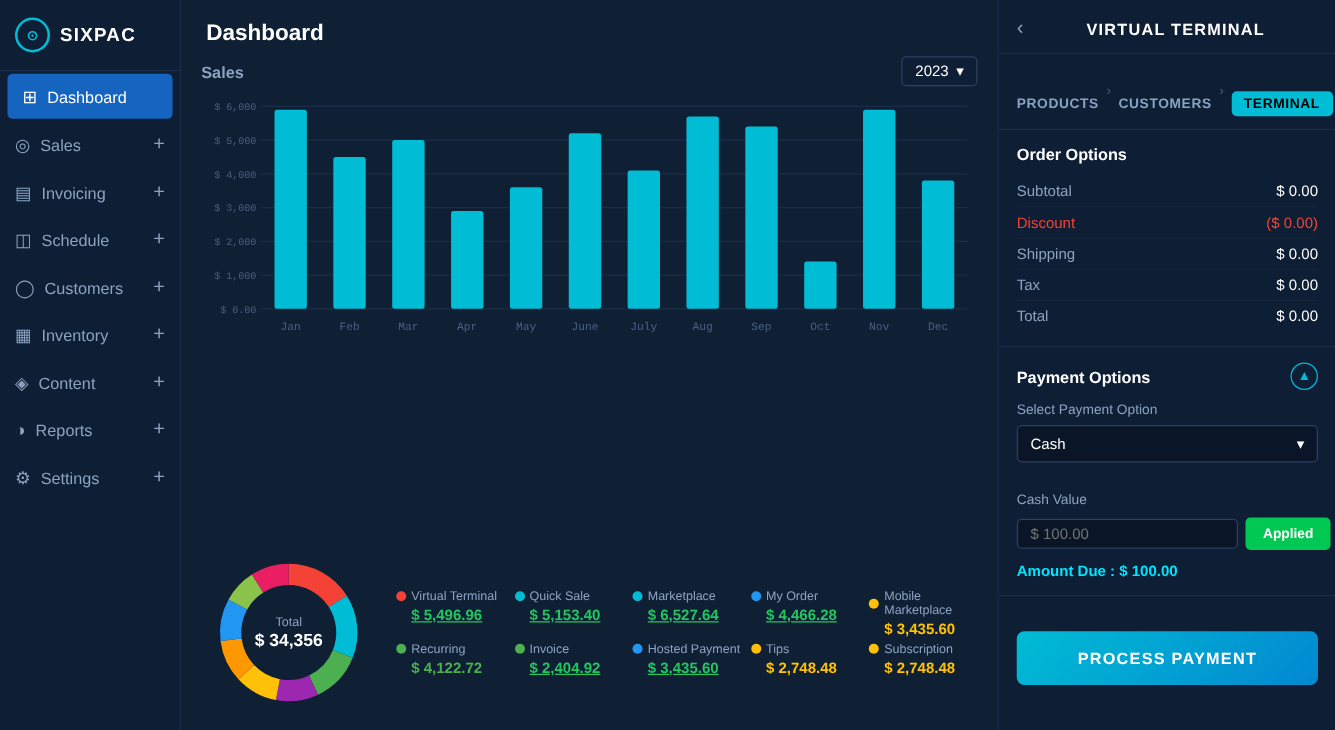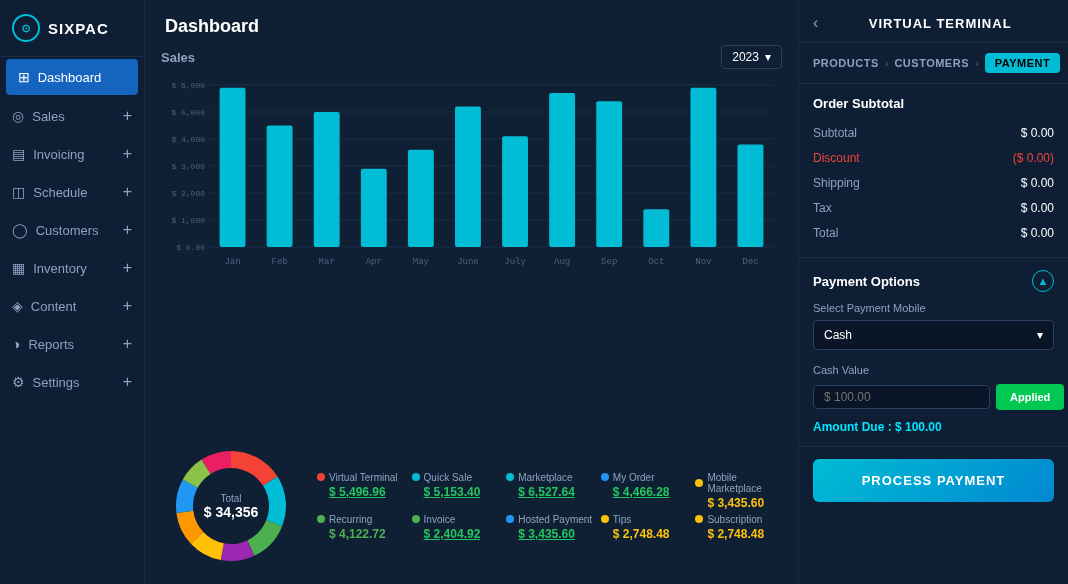--- a/index.html
+++ b/index.html
@@ -196,20 +196,21 @@
       gap: 6px;
       padding: 10px 14px;
       border-bottom: 1px solid #1a2d48;
     }
     .breadcrumb-item {
       color: #8ba3c0;
       font-size: 11px;
       font-weight: 600;
       letter-spacing: 0.5px;
       cursor: pointer;
+      margin-top: 20px;
     }
     .breadcrumb-sep { color: #4a6080; font-size: 11px; }
     .breadcrumb-item.active {
       background: #00bcd4;
       color: #000;
       padding: 4px 10px;
       border-radius: 4px;
       font-weight: 700;
     }
 
@@ -266,21 +267,21 @@
       background: #0a1628;
       border: 1px solid #2a4060;
       color: #fff;
       padding: 7px 10px;
       border-radius: 4px;
       font-size: 12px;
       display: flex;
       justify-content: space-between;
       align-items: center;
       cursor: pointer;
-      margin-bottom: 14px;
+      margin-bottom: 24px;
     }
 
     .cash-value-label { color: #8ba3c0; font-size: 11px; margin-bottom: 6px; }
     .cash-value-row {
       display: flex;
       gap: 6px;
       align-items: center;
       margin-bottom: 8px;
     }
     .cash-input {
@@ -309,21 +310,21 @@
       padding: 7px 10px;
       border-radius: 4px;
       font-size: 14px;
       font-weight: 600;
       cursor: pointer;
     }
 
     .amount-due { color: #00e5ff; font-size: 12px; font-weight: 600; }
 
     .process-payment-btn {
-      margin: 12px 14px 14px;
+      margin: 28px 14px 14px;
       background: linear-gradient(135deg, #00bcd4, #0288d1);
       color: #ffffff;
       border: none;
       padding: 14px;
       border-radius: 6px;
       font-size: 13px;
       font-weight: 700;
       letter-spacing: 1px;
       cursor: pointer;
       text-align: center;
@@ -559,25 +560,25 @@
   <div class="vt-header">
     <span class="vt-back">‹</span>
     <span class="vt-title">VIRTUAL TERMINAL</span>
   </div>
 
   <div class="vt-breadcrumb" id="breadcrumb-container">
   <span class="breadcrumb-item">PRODUCTS</span>
       <span class="breadcrumb-sep">›</span>
       <span class="breadcrumb-item">CUSTOMERS</span>
       <span class="breadcrumb-sep">›</span>
-      <span class="breadcrumb-item active">PAYMENT</span>
+      <span class="breadcrumb-item active">TERMINAL</span>
     </div>
 
   <div class="order-overview">
-    <div class="order-overview-title">Order Subtotal</div>
+    <div class="order-overview-title">Order Options</div>
     <div id="order-rows-container">
         <div class="order-row">
       <span class="order-row-label">Subtotal</span>
       <span class="order-row-value">$ 0.00</span>
     </div>
         <div class="order-row">
       <span class="order-row-label red">Discount</span>
       <span class="order-row-value red">($ 0.00)</span>
     </div>
         <div class="order-row">
@@ -594,21 +595,21 @@
     </div>
       </div>
   </div>
 
   <div class="payment-options">
     <div class="payment-options-header">
       <span class="payment-options-title">Payment Options</span>
       <div class="chevron-up">▲</div>
     </div>
 
-    <div class="select-label">Select Payment Mobile</div>
+    <div class="select-label">Select Payment Option</div>
     <div class="payment-select">
       <span>Cash</span>
       <span>▾</span>
     </div>
 
     <div class="cash-value-label">Cash Value</div>
     <div class="cash-value-row">
       <input class="cash-input" type="text" value="$ 100.00" style="">
       <button class="applied-btn">Applied</button>
       <button class="minus-btn">—</button>

